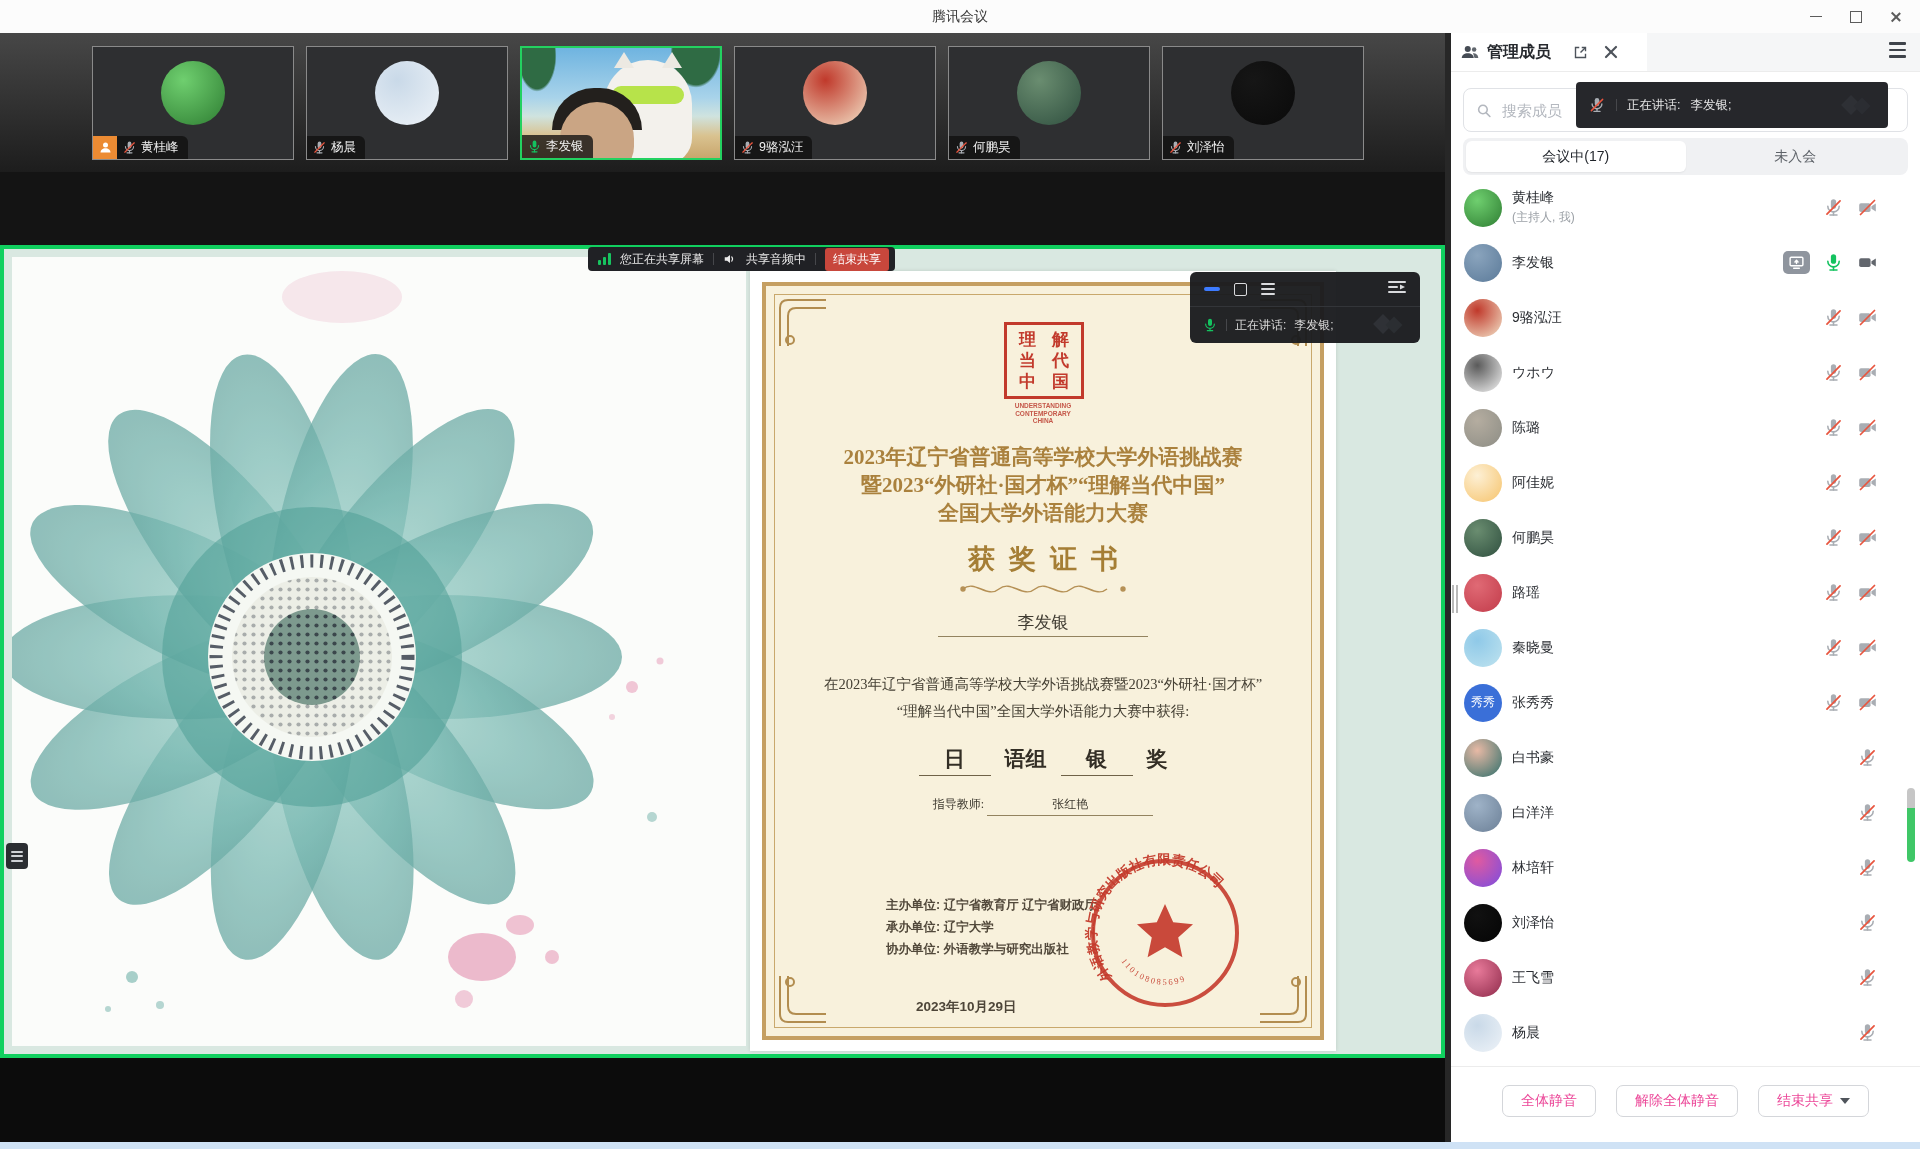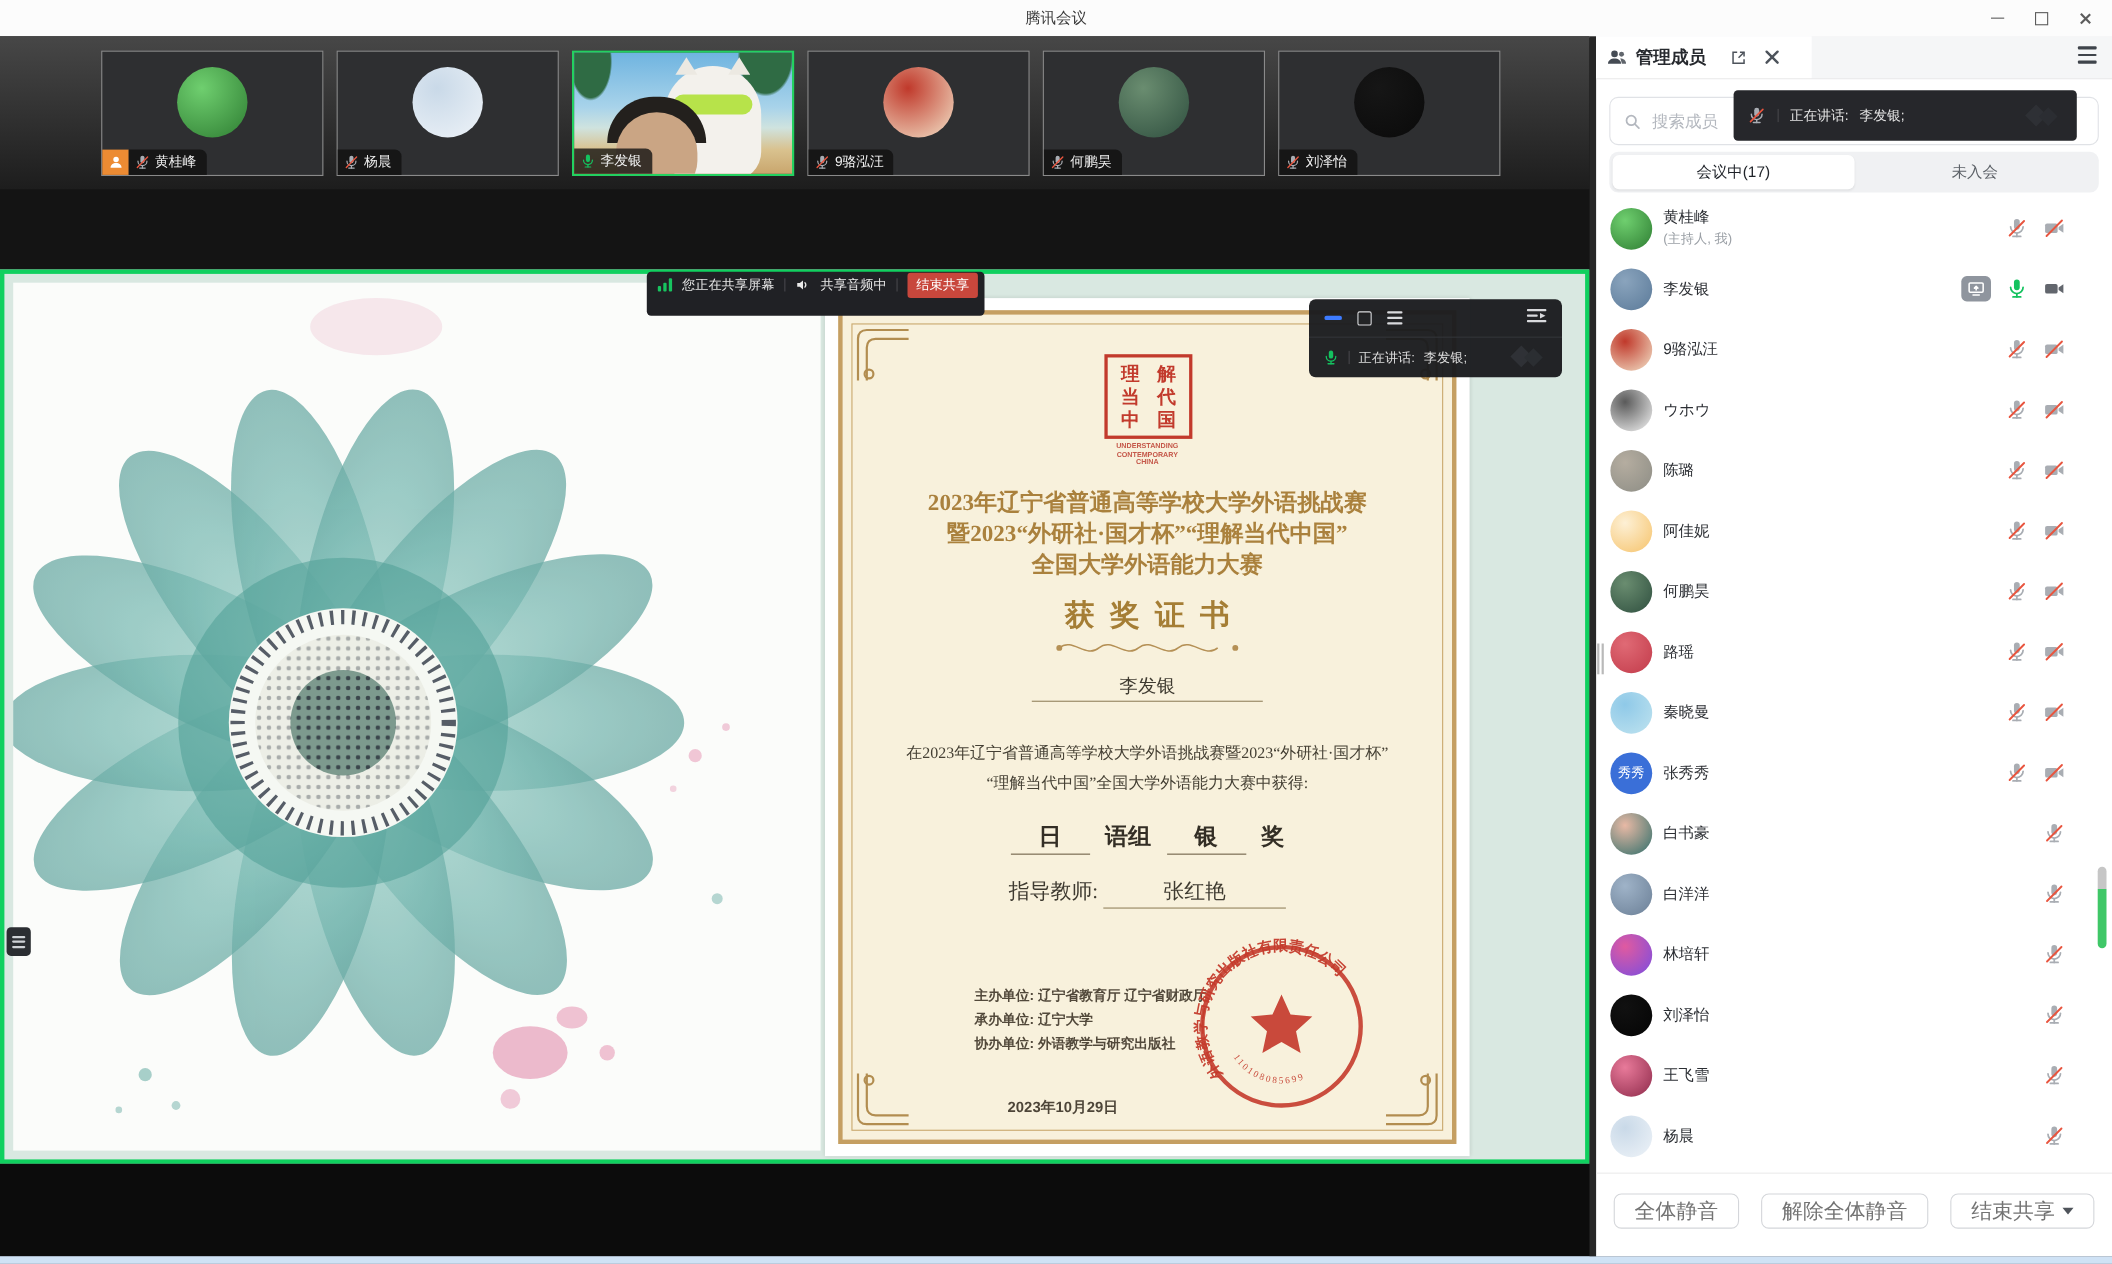--- a/index.html
+++ b/index.html
@@ -64,28 +64,28 @@
   #flourish{margin-top:4px;color:#b59055;}
   .u-line{display:inline-block;border-bottom:1px solid #93835f;text-align:center;}
   #school-row{margin-top:20px;font-size:17px;color:#3e3a30;}
   #school-row .u-line{min-width:210px;padding:0 10px 2px;}
   #name-row{margin-top:10px;font-size:17px;color:#3e3a30;}
   #name-row .u-line{min-width:190px;padding:0 10px 2px;}
   #cert-body{margin-top:34px;font-size:14.5px;line-height:27px;color:#454034;}
   #award-row{margin-top:20px;font-size:21px;font-weight:bold;color:#332e25;}
   #award-row .u-line{min-width:64px;padding:0 4px 2px;border-bottom-color:#6f6248;}
   #award-row .gap{display:inline-block;width:14px;}
-  #advisor-row{margin-top:20px;font-size:19px;color:#3e3a30;}
+  #advisor-row{margin-top:20px;font-size:12px;color:#3e3a30;}
   #advisor-row .u-line{min-width:150px;padding:0 8px 2px;}
   #org-block{position:absolute;left:120px;top:608px;text-align:left;font-size:12.5px;font-weight:bold;color:#52493b;line-height:22px;font-family:"Liberation Sans",sans-serif;}
   #cert-date{position:absolute;left:150px;top:712px;font-size:13.5px;font-weight:bold;color:#4d4538;font-family:"Liberation Sans",sans-serif;text-align:center;}
   #red-seal{position:absolute;left:318px;top:566px;width:162px;height:162px;}
 
   
-  #share-pill{left:588px;top:247px;height:24px;display:flex;align-items:center;gap:9px;background:#202125;border-radius:4px;padding:0 6px 16px 10px;z-index:20;}
+  #share-pill{left:588px;top:247px;height:24px;display:flex;align-items:center;gap:9px;background:#202125;border-radius:4px;padding:0 6px 0 10px;z-index:20;}
   #share-pill .txt{color:#e9e9e9;font-size:12px;white-space:nowrap;}
   .vdiv{width:1px;height:12px;background:#46474b;}
   #stop-share{background:#c8473c;color:#fff;font-size:12px;border:none;border-radius:3px;padding:3px 8px;cursor:pointer;}
   #bars-icon{display:flex;align-items:flex-end;gap:2px;height:12px;}
   #bars-icon i{display:block;width:3px;background:#17c35f;border-radius:1px;}
 
   
   #speaker-panel{left:1190px;top:272px;width:230px;background:rgba(26,27,30,.96);border-radius:6px;z-index:20;overflow:hidden;}
   #sp-row1{display:flex;align-items:center;gap:14px;height:34px;padding:0 14px;border-bottom:1px solid #333539;}
   #sp-min{width:16px;height:4px;border-radius:2px;background:#3d7bff;cursor:pointer;}
@@ -134,21 +134,21 @@
   .m-name{font-size:14px;color:#2b2e33;white-space:nowrap;}
   .m-sub{font-size:12px;color:#9ba0a6;margin-top:2px;white-space:nowrap;}
   .m-icons{margin-left:auto;display:flex;align-items:center;gap:13px;}
   .m-icons svg{width:21px;height:21px;}
   .share-badge{width:27px;height:23px;background:#8f959e;border-radius:5px;display:flex;align-items:center;justify-content:center;}
   .share-badge svg{width:17px;height:17px;}
   #scroll-thumb{position:absolute;right:5px;top:755px;width:8px;height:74px;border-radius:4px;background:linear-gradient(180deg,#c6c6c6 0 20px,#3fc767 20px 100%);}
 
   #sb-footer-divider{position:absolute;left:0;top:1033px;width:469px;height:1px;background:#ececec;}
   #sb-footer{position:absolute;left:0;top:1052px;width:469px;display:flex;justify-content:center;gap:20px;}
-  .sb-btn{height:32px;border:1px solid #d4d6da;border-radius:7px;background:#fff;color:#737373;font-size:19px;padding:0 18px;display:flex;align-items:center;gap:7px;cursor:pointer;font-family:inherit;}
+  .sb-btn{height:32px;border:1px solid #d4d6da;border-radius:7px;background:#fff;color:#ec4899;font-size:14px;padding:0 18px;display:flex;align-items:center;gap:7px;cursor:pointer;font-family:inherit;}
   .caret{width:0;height:0;border-left:5px solid transparent;border-right:5px solid transparent;border-top:6px solid #4f545b;}
 </style>
 </head>
 <body>
 
 <div id="app">
 
   <div class="abs" id="titlebar">
     <div class="abs" id="win-title">腾讯会议</div>
     <div class="abs winbtn" id="btn-min">

